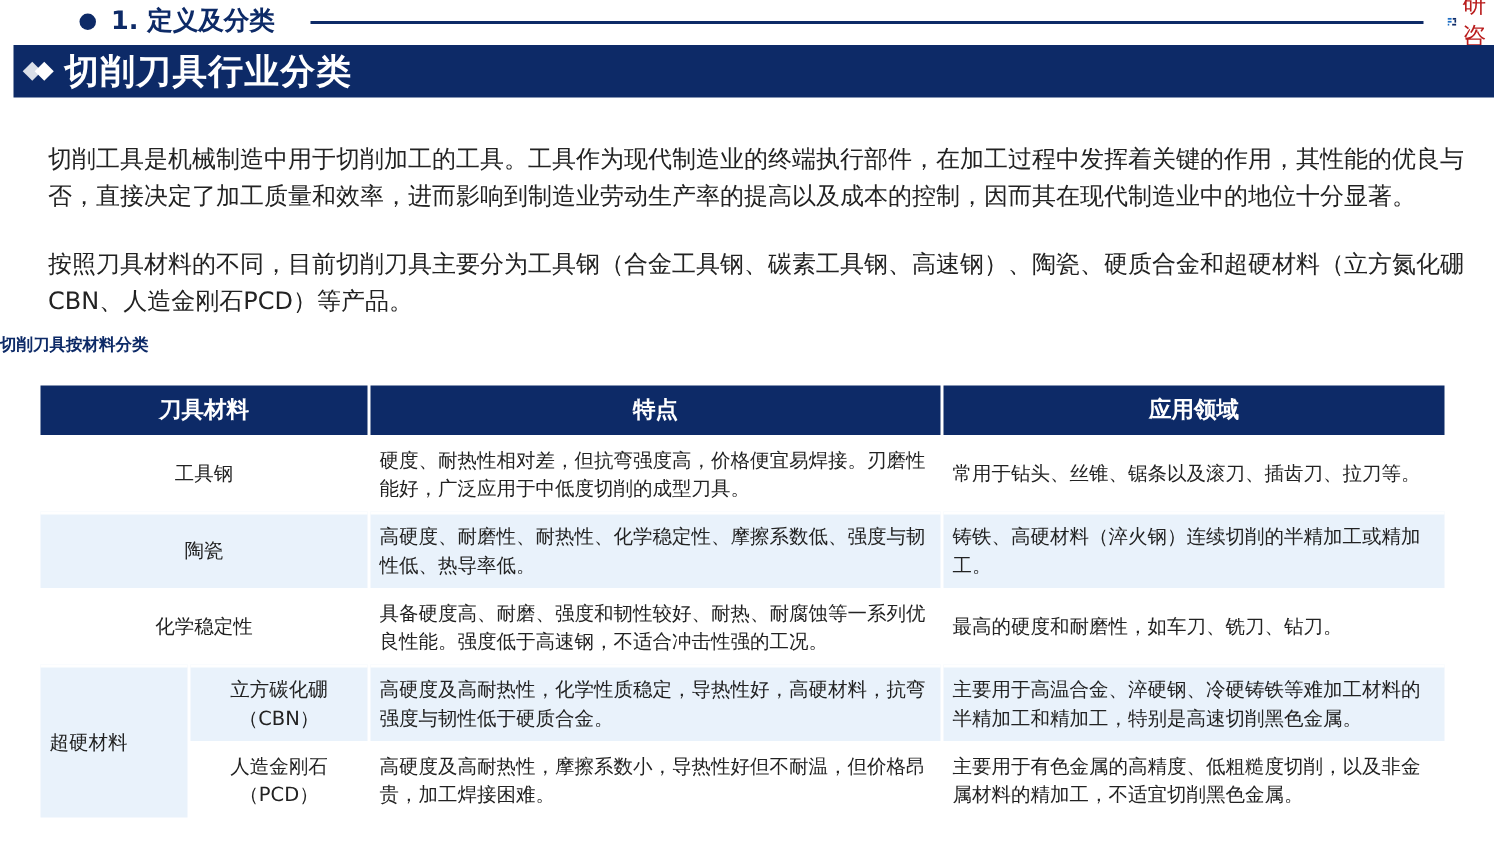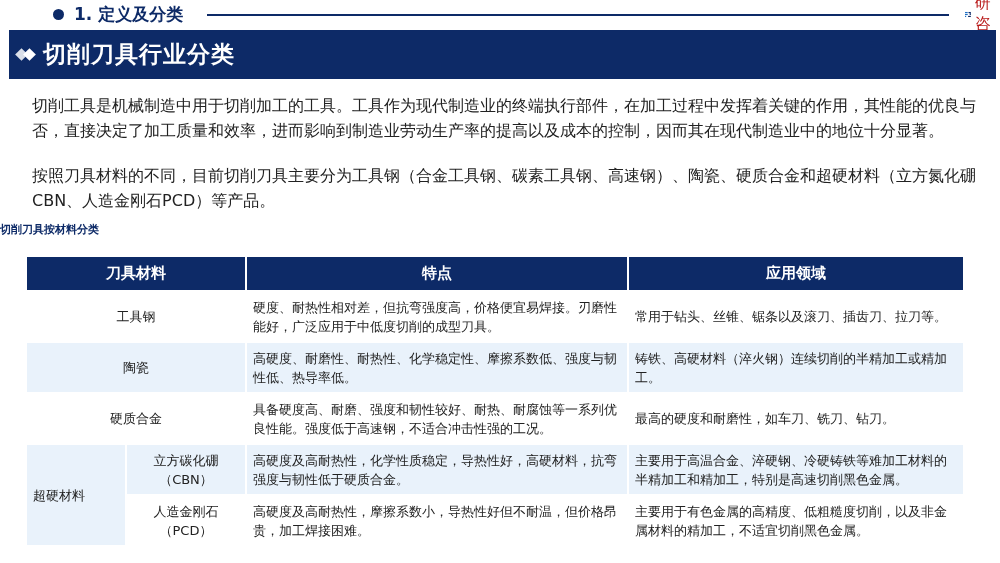--- a/index.html
+++ b/index.html
@@ -9,21 +9,21 @@
     position:relative;
   }
   .top-bar { position:absolute; left:0; top:0; width:912px; height:28px;margin-left:44px; }
   .section-dot { position:absolute; left:9px; top:9px; width:11px; height:11px; border-radius:50%; background:#0d2a67; }
   .section-label { position:absolute; left:30px; top:3px; font-size:17px; font-weight:bold; color:#0d2a67; line-height:22px; }
   .section-line { position:absolute; left:163px; top:14px; width:742px; height:1.5px; background:#0d2a67; }
   .brand { position:absolute; left:921px; top:4px; height:20px; display:flex; align-items:center; }
   .brand-logo { width:15px; height:15px; margin-right:4px; }
   .brand-name { font-size:16px; color:#b91c1c; letter-spacing:0.5px; }
 
-  .title-band { position:absolute; left:9px; top:30px; width:987px; height:49px; background:#0d2a67; display:flex; align-items:center; }
+  .title-band { position:absolute; left:9px; top:30px; width:987px; height:35px; background:#0d2a67; display:flex; align-items:center; }
   .title-icon { width:24px; height:14px; margin-left:6px; margin-right:4px; position:relative; }
   .title-icon span { position:absolute; width:9px; height:9px; background:#fff; transform:rotate(45deg); top:2px; }
   .title-icon span.a { left:2px; opacity:0.85; }
   .title-icon span.b { left:10px; }
   .title-text { color:#fff; font-size:23px; font-weight:bold; letter-spacing:1px; }
 
   .para { position:absolute; left:32px; width:945px; font-size:16px; line-height:25px; color:#222; }
   .p1 { top:80px;margin-top:13px; }
   .p2 { top:163px; }
 
@@ -90,21 +90,21 @@
       <td class="mat" colspan="2">工具钢</td>
       <td>硬度、耐热性相对差，但抗弯强度高，价格便宜易焊接。刃磨性能好，广泛应用于中低度切削的成型刀具。</td>
       <td>常用于钻头、丝锥、锯条以及滚刀、插齿刀、拉刀等。</td>
     </tr>
     <tr class="r alt">
       <td class="mat" colspan="2">陶瓷</td>
       <td>高硬度、耐磨性、耐热性、化学稳定性、摩擦系数低、强度与韧性低、热导率低。</td>
       <td>铸铁、高硬材料（淬火钢）连续切削的半精加工或精加工。</td>
     </tr>
     <tr class="r">
-      <td class="mat" colspan="2">硬质合金</td>
+      <td class="mat" colspan="2">化学稳定性</td>
       <td>具备硬度高、耐磨、强度和韧性较好、耐热、耐腐蚀等一系列优良性能。强度低于高速钢，不适合冲击性强的工况。</td>
       <td>最高的硬度和耐磨性，如车刀、铣刀、钻刀。</td>
     </tr>
     <tr class="r alt">
       <td class="super" rowspan="2">超硬材料</td>
       <td class="sub">
         <div>立方碳化硼</div>
         <div>（CBN）</div>
       </td>
       <td>高硬度及高耐热性，化学性质稳定，导热性好，高硬材料，抗弯强度与韧性低于硬质合金。</td>

